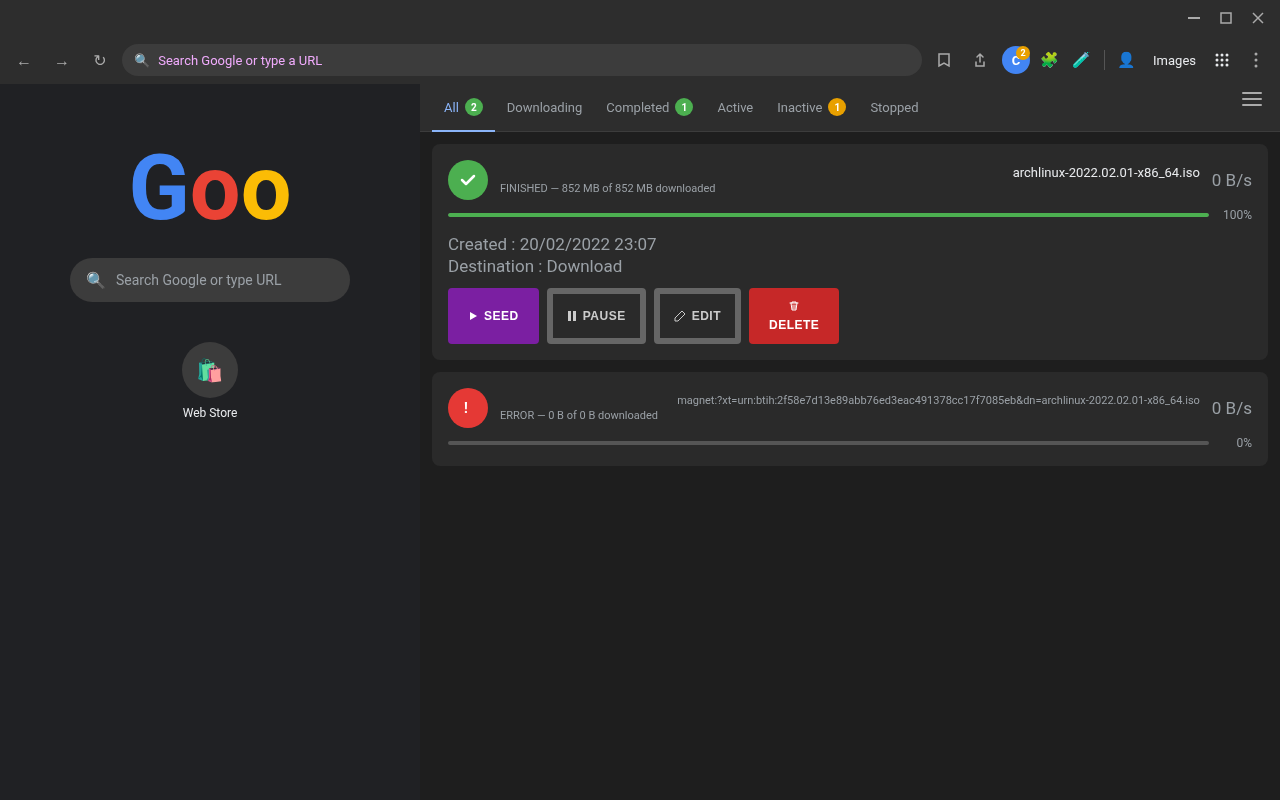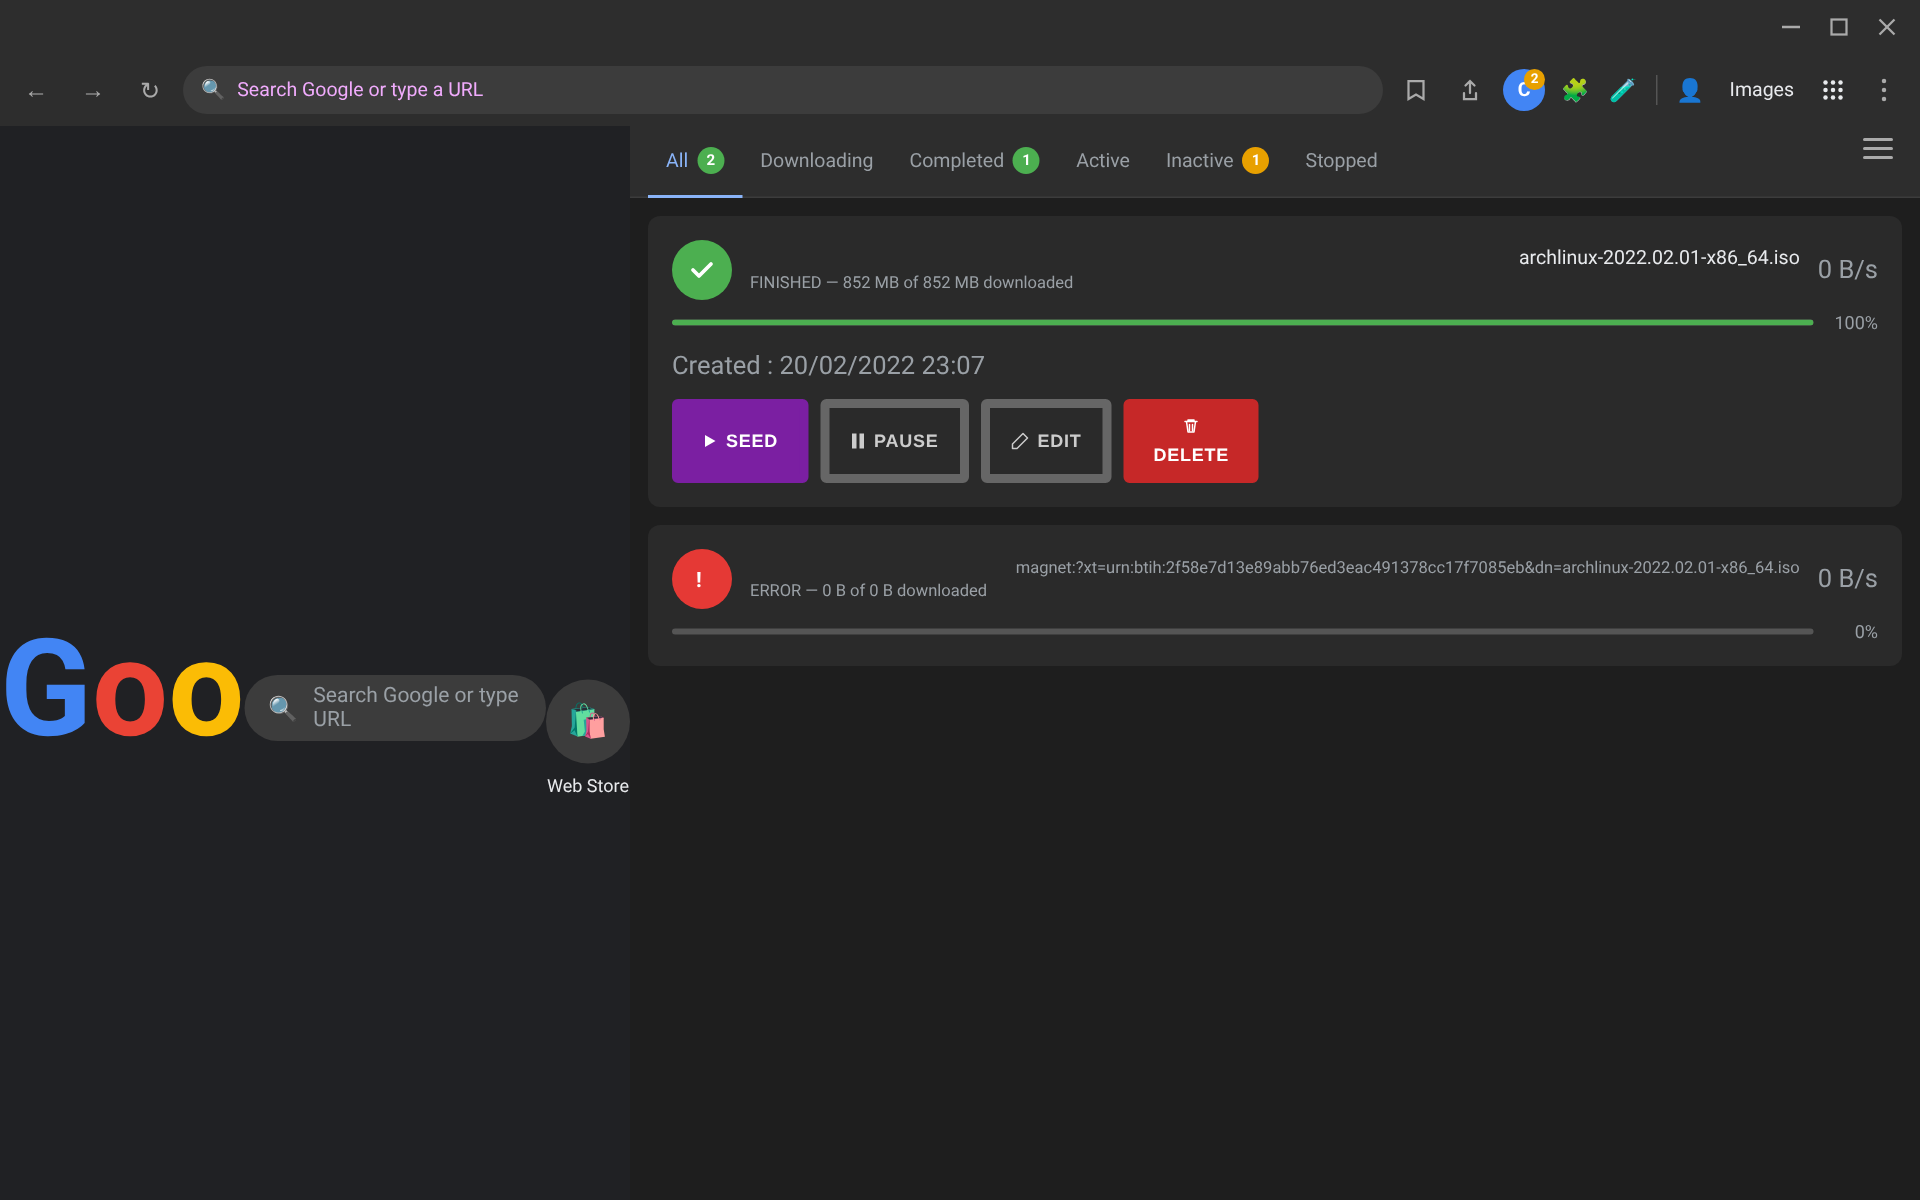--- a/index.html
+++ b/index.html
@@ -106,21 +106,21 @@
       display: flex;
       height: calc(800px - 36px - 48px);
     }
 
     
     .new-tab-page {
       width: 420px;
       height: 100%;
       background: #202124;
       display: flex;
-      flex-direction: row;
+      flex-direction: column;
       align-items: center;
       padding-top: 60px;
       position: relative;
     }
 
     .google-logo {
       font-size: 90px;
       font-weight: bold;
       line-height: 1;
       margin-bottom: 24px;
@@ -532,20 +532,21 @@
           <div class="dl-speed">0 B/s</div>
         </div>
         <div class="dl-progress-row">
           <div class="dl-progress-bar">
             <div class="dl-progress-fill fill-green" style="width: 100%;"></div>
           </div>
           <div class="dl-percent">100%</div>
         </div>
         <div class="dl-item-details">
           <div>Created : 20/02/2022 23:07</div>
+          <div style="margin-top:2px;">Destination : Download</div>
         </div>
         <div class="dl-item-actions">
           <button class="dl-btn dl-btn-seed">
             <svg width="10" height="10" viewBox="0 0 10 10">
                 <polygon points="2,1 9,5 2,9" fill="white"></polygon>
               </svg>
             <span>SEED</span>
           </button>
           <button class="dl-btn dl-btn-pause">
             <svg width="10" height="12" viewBox="0 0 10 12">

